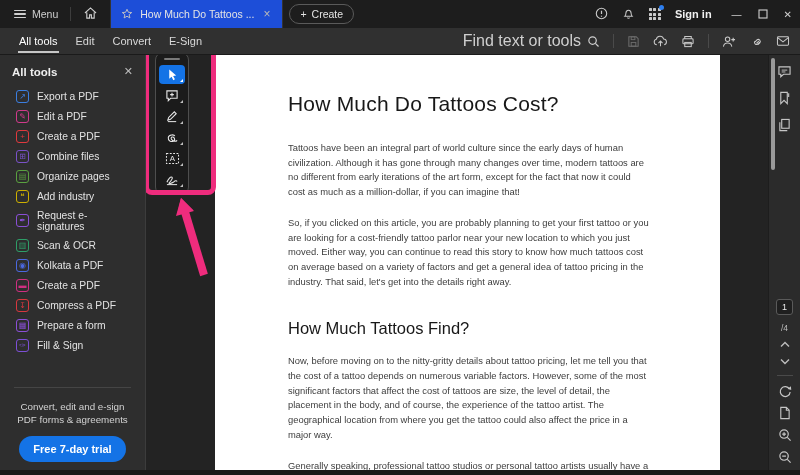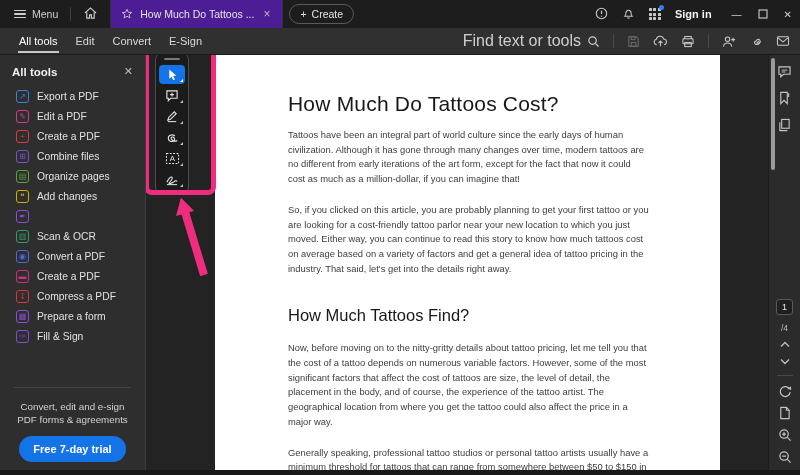--- a/index.html
+++ b/index.html
@@ -10,21 +10,21 @@
 
   
   .titlebar { position:absolute; left:0; top:0; width:800px; height:28px; background:#1d1d1d;
               display:flex; align-items:center; padding:0 8px; gap:6px; }
   .tb-left { display:flex; align-items:center; gap:6px; }
   .menu-btn { display:flex; align-items:center; gap:6px; color:#cfcfcf; font-size:10.5px; padding:4px 6px; border-radius:4px; }
   .hamburger { display:inline-block; width:12px; }
   .hamburger span { display:block; height:1.5px; background:#cfcfcf; margin:2px 0; border-radius:1px; }
   .tb-sep { width:1px; height:14px; background:#3d3d3d; }
   .home-btn { padding:3px 7px; border-radius:4px; color:#cfcfcf; }
-  .doc-tab { display:flex; align-items:center; gap:7px; background:#4c1d95; height:28px; padding:0 10px;
+  .doc-tab { display:flex; align-items:center; gap:7px; background:#1d4ed8; height:28px; padding:0 10px;
              border-left:1px solid #333; border-right:1px solid #333; color:#e4e4e4; font-size:10.5px; }
   .tab-x { color:#b9b9b9; font-size:12px; padding:0 2px; }
   .create-btn { display:flex; align-items:center; gap:5px; border:1px solid #5a5a5a; border-radius:12px;
                 padding:3px 10px; font-size:10.5px; color:#e4e4e4; }
   .tb-right { margin-left:auto; display:flex; align-items:center; gap:14px; }
   .tb-icon { color:#c9c9c9; font-size:12px; line-height:1; position:relative; }
   .waffle { display:grid; grid-template-columns:repeat(3,3px); grid-gap:1.5px; position:relative; }
   .waffle i { width:3px; height:3px; background:#c9c9c9; border-radius:0.5px; }
   .waffle .dot { position:absolute; right:-3px; top:-3px; width:5px; height:5px; border-radius:50%; }
   .signin { font-weight:bold; color:#f1f1f1; font-size:11px; }
@@ -61,21 +61,21 @@
   .trial-btn { display:inline-block; color:#ffffff; font-weight:bold; font-size:11px;
                border-radius:14px; padding:7px 14px; }
 
   
   .viewer { position:relative; flex:1; background:#232323; overflow:hidden; }
   .page { position:absolute; left:69px; top:0; width:505px; height:415px; background:#ffffff; overflow:hidden; }
   .doc-body { padding:37px 71px 0 73px; color:#3a3a3a; }
   .doc-h1 { font-size:21px; font-weight:normal; color:#181818; letter-spacing:0.2px; }
   .doc-h2 { font-size:16.5px; font-weight:normal; color:#181818; margin-top:30px; }
   .doc-p { font-size:9.4px; line-height:14.7px; margin-top:16px; color:#3d3d3d; }
-  .doc-h1 + .doc-p { margin-top:12px; }
+  .doc-h1 + .doc-p { margin-top:25px; }
 
   
   .quick-toolbar { position:absolute; left:9px; top:-3px; width:34px; background:#1b1b1b;
                    border:1px solid #4e4e4e; border-radius:8px; padding:4px 3px 5px 3px;
                    display:flex; flex-direction:column; align-items:center; gap:2px; z-index:3; }
   .qt-handle { width:16px; height:2px; border-radius:1px; background:#7a7a7a; margin:1px 0 3px 0; }
   .qt-btn { position:relative; width:26px; height:19px; border-radius:4px; display:flex;
             align-items:center; justify-content:center; color:#e6e6e6; }
   .qt-btn.selected { color:#ffffff; }
   .qt-btn:after { content:""; position:absolute; right:2px; bottom:2px; border-left:3px solid transparent;
@@ -261,38 +261,39 @@
       <div class="tool-item">
         <span class="tool-icon" style="color: rgb(90, 161, 63);">
             <span>▤</span>
           </span>
         <span>Organize pages</span>
       </div>
       <div class="tool-item">
         <span class="tool-icon" style="color: rgb(205, 176, 0);">
             <span>❝</span>
           </span>
-        <span>Add changes</span>
+        <span>Add industry</span>
       </div>
       <div class="tool-item">
         <span class="tool-icon" style="color: rgb(138, 79, 214);">
             <span>✒</span>
           </span>
+        <span>Request e-signatures</span>
       </div>
       <div class="tool-item">
         <span class="tool-icon" style="color: rgb(46, 158, 104);">
             <span>▥</span>
           </span>
         <span>Scan &amp; OCR</span>
       </div>
       <div class="tool-item">
         <span class="tool-icon" style="color: rgb(75, 104, 224);">
             <span>◉</span>
           </span>
-        <span>Convert a PDF</span>
+        <span>Kolkata a PDF</span>
       </div>
       <div class="tool-item">
         <span class="tool-icon" style="color: rgb(207, 47, 129);">
             <span>▬</span>
           </span>
         <span>Create a PDF</span>
       </div>
       <div class="tool-item">
         <span class="tool-icon" style="color: rgb(215, 55, 63);">
             <span>↧</span>

